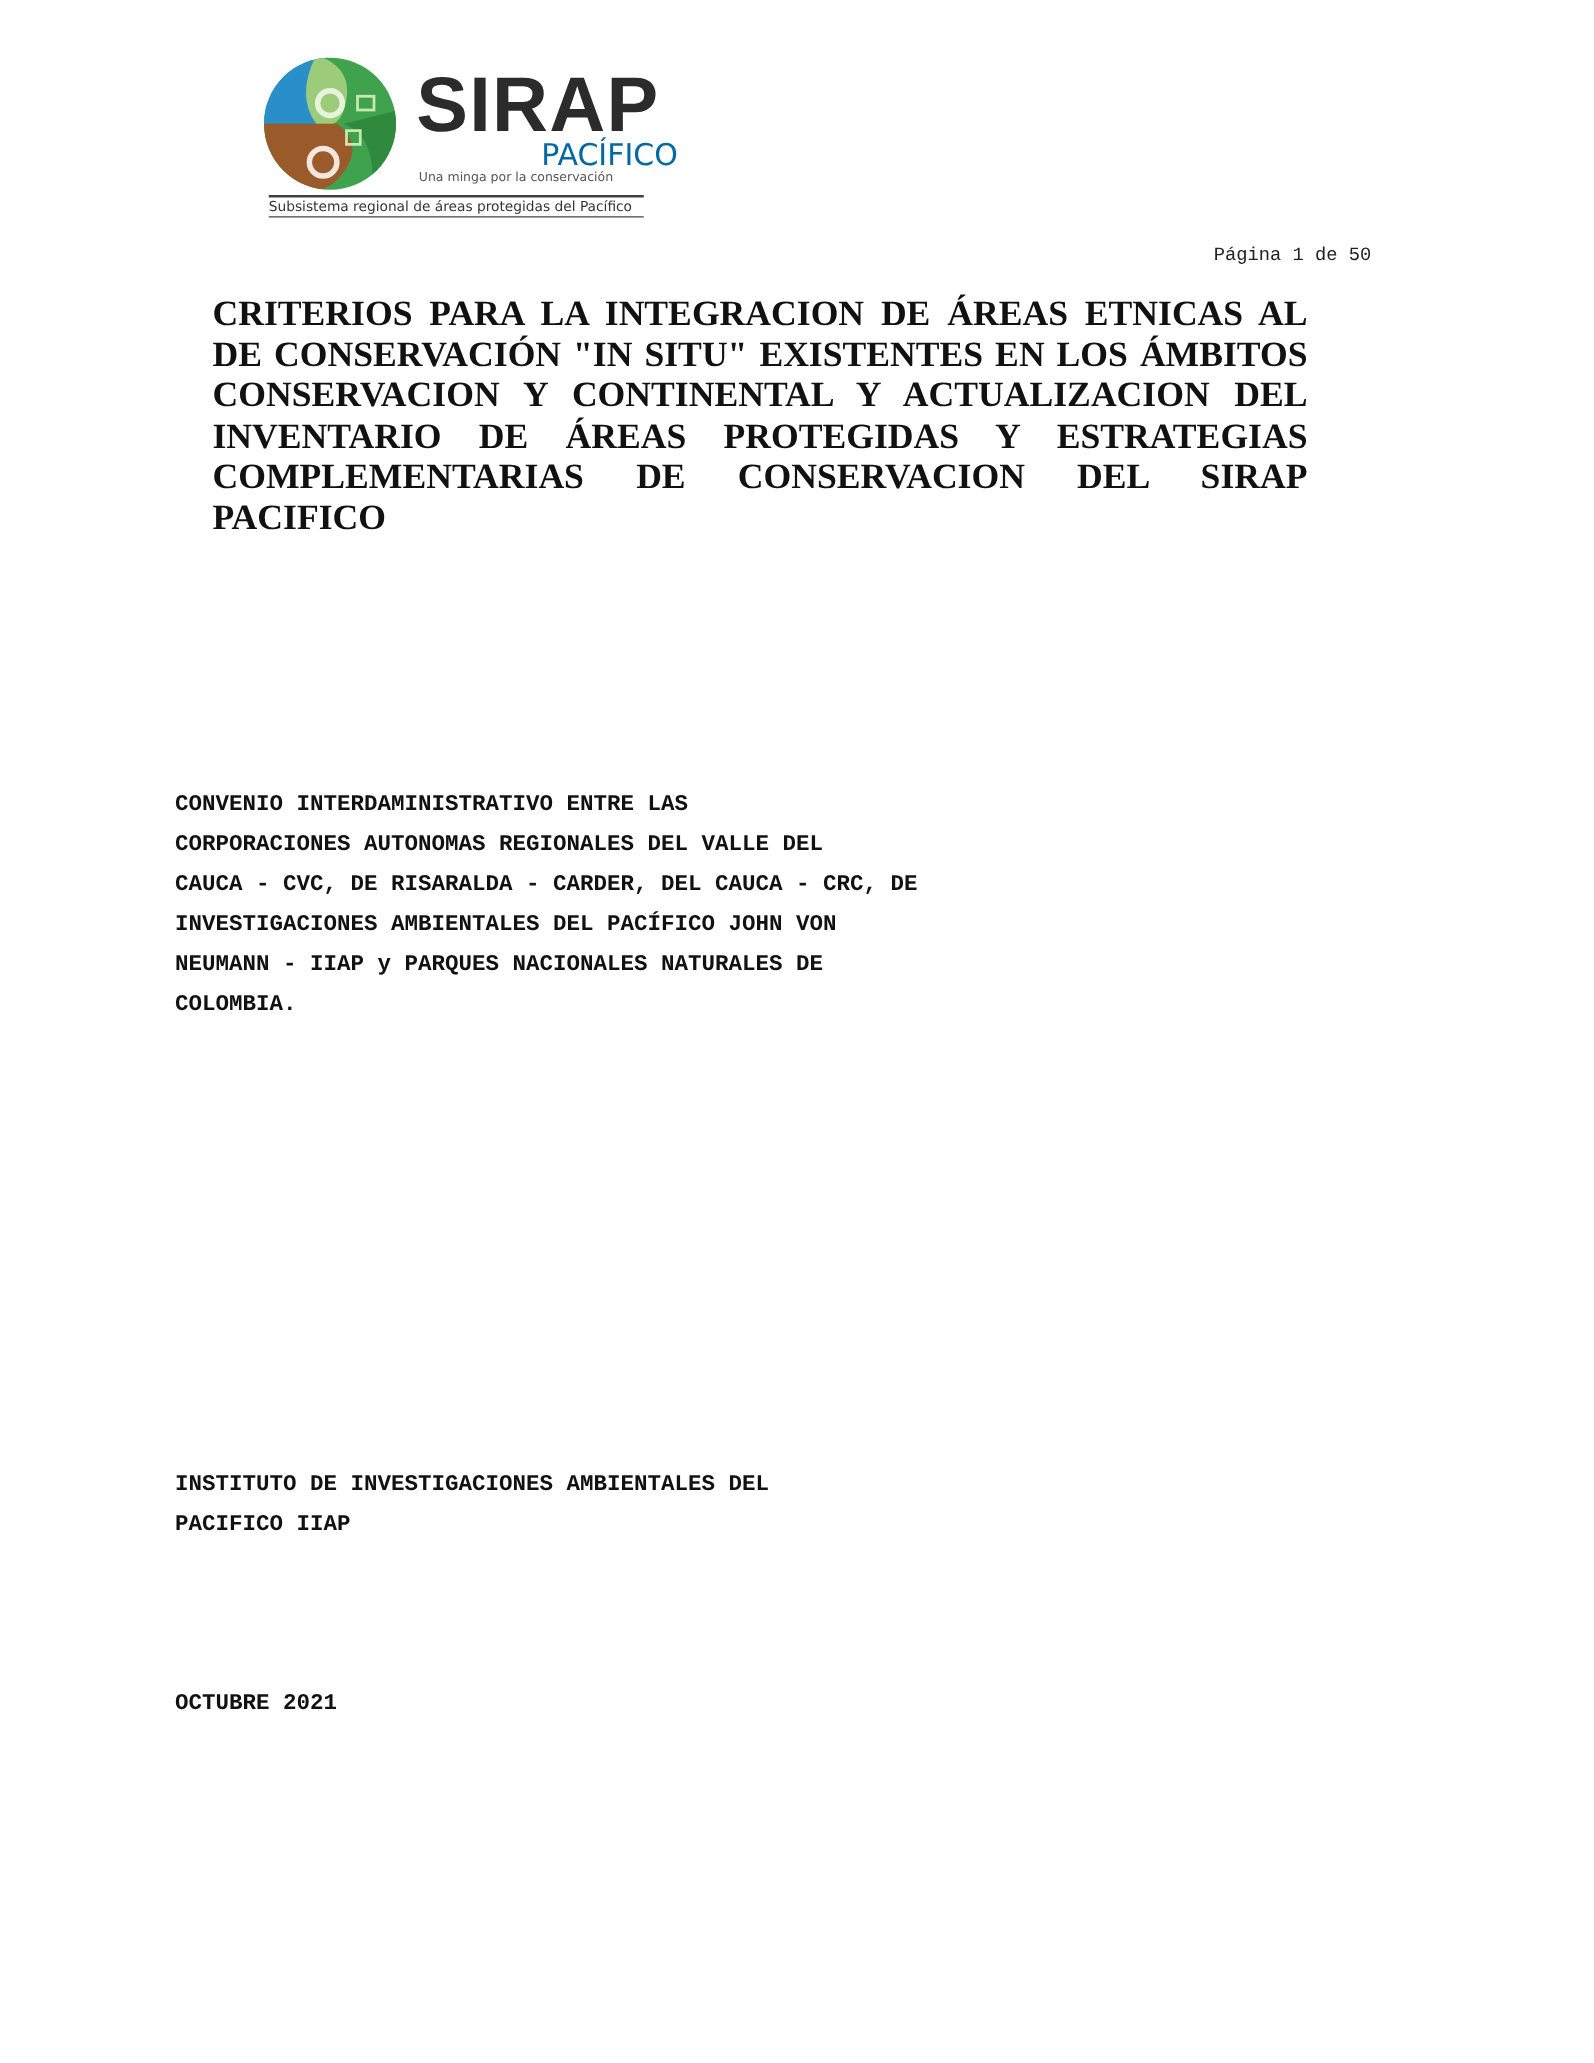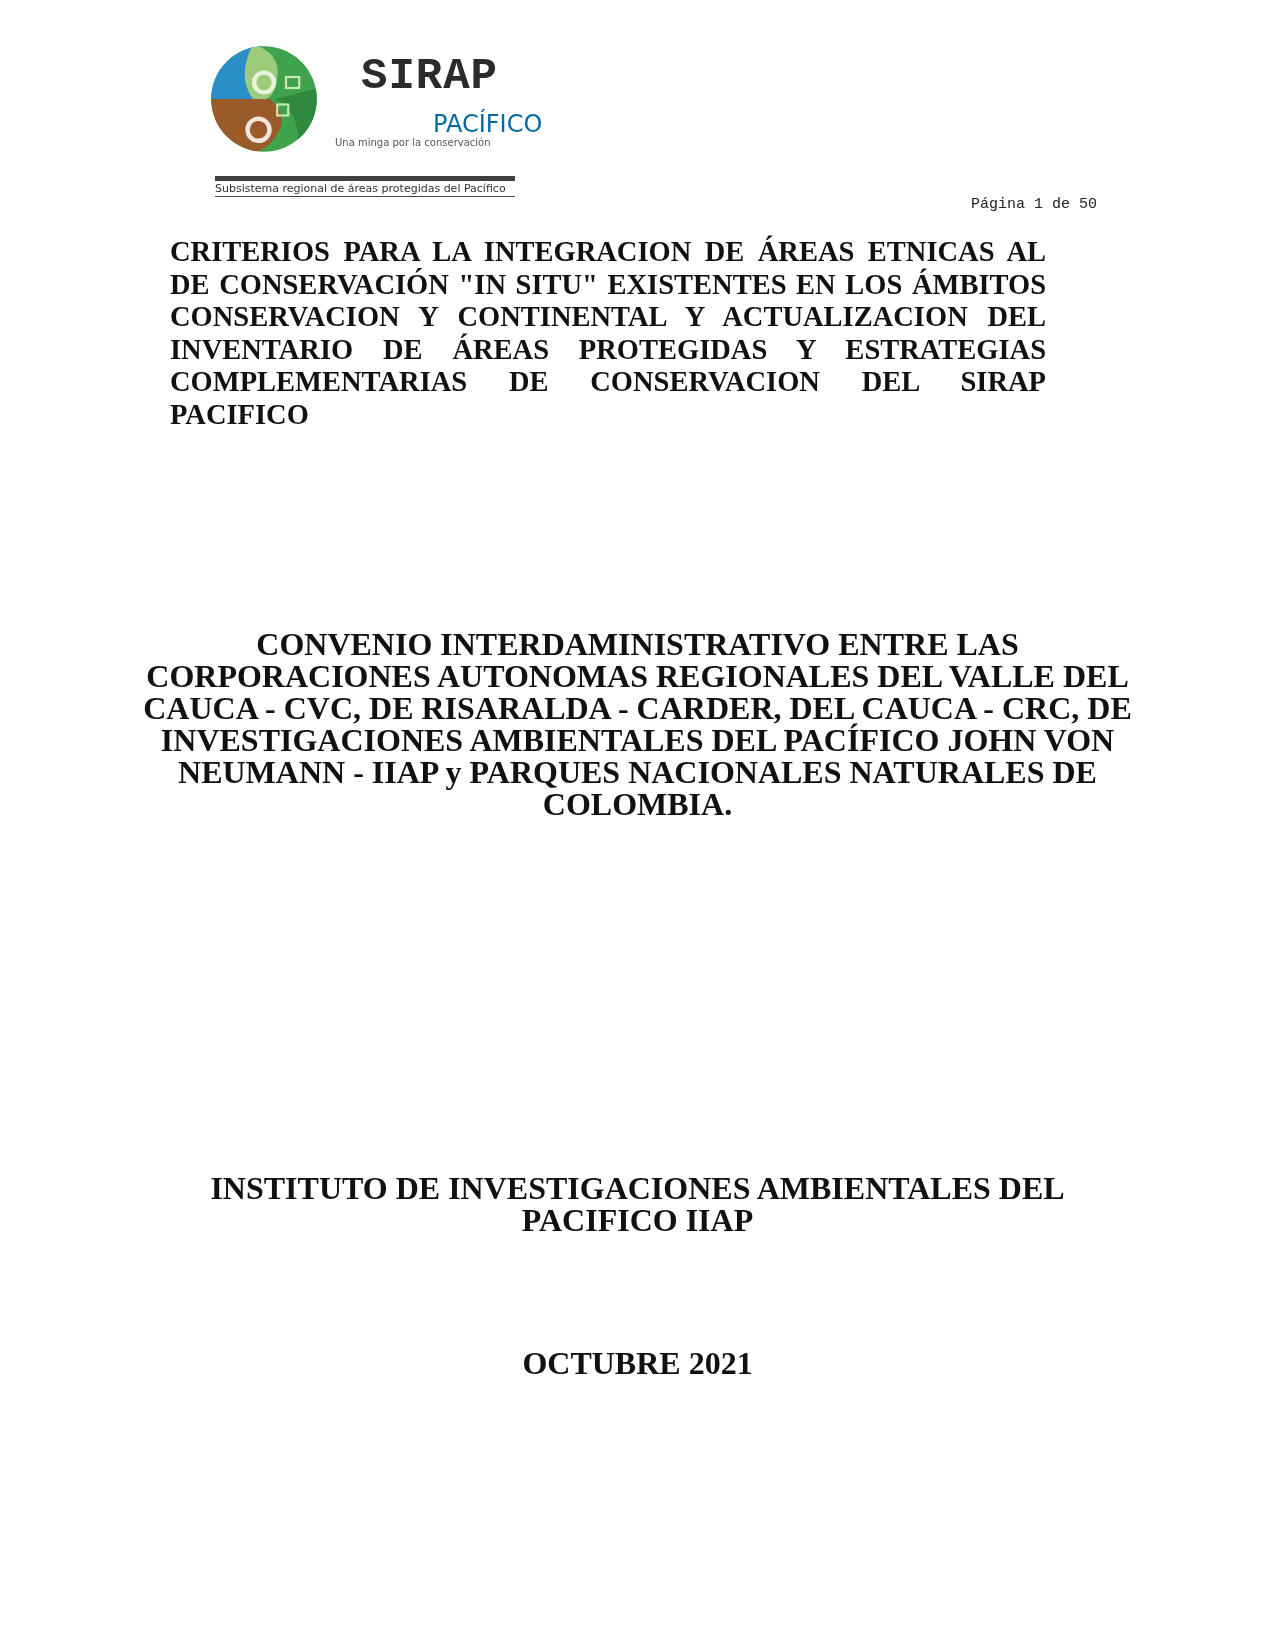--- a/index.html
+++ b/index.html
@@ -26,27 +26,26 @@
       position: absolute;
       left: 4px;
       top: 4px;
       width: 110px;
       height: 110px;
     }
     .logo-word {
       position: absolute;
       left: 128px;
       top: 14px;
-      font-family: Liberation Mono, monospace;
-      font-size: 44px;
+      font-family: Liberation Sans, sans-serif;
+      font-size: 62px;
       font-weight: bold;
       letter-spacing: 1px;
       color: #2b2b2b;
       line-height: 1;
-      margin-left: 28px;
     }
     .logo-sub {
       position: absolute;
       left: 196px;
       top: 72px;
       font-family: "DejaVu Sans", sans-serif;
       font-size: 24px;
       color: #0369a1;
       line-height: 1;
       margin-left: 32px;
@@ -58,29 +57,28 @@
       font-family: "DejaVu Sans", sans-serif;
       font-size: 10px;
       color: #555555;
       line-height: 1;
     }
     .logo-bar {
       position: absolute;
       left: 10px;
       top: 116px;
       width: 300px;
-      border-top: 5px solid #404040;
+      border-top: 2px solid #404040;
       border-bottom: 1px solid #444;
       padding: 1px 0;
       font-family: "DejaVu Sans", sans-serif;
       font-size: 11px;
       color: #333;
       white-space: nowrap;
       line-height: 1.2;
-      margin-top: 20px;
     }
     .page-number {
       position: absolute;
       right: 178px;
       top: 196px;
       font-family: Liberation Mono, monospace;
       font-size: 15px;
       color: #222;
     }
     .title {
@@ -97,25 +95,26 @@
     }
     .title span {
       display: block;
       text-align: justify;
       text-align-last: justify;
     }
     .block {
       position: absolute;
       left: 140px;
       width: 995px;
-      font-size: 32px;
+      font-size: 18px;
       font-weight: bold;
       line-height: 32px;
-      text-align: center;
+      text-align: left;
       margin: 0;
+      font-family: Liberation Mono, monospace;
     }
     .block span {
       display: block;
     }
     .convenio { top: 628px; }
     .instituto { top: 1172px; }
     .fecha { top: 1347px; }
   </style>
 </head>
 <body>

